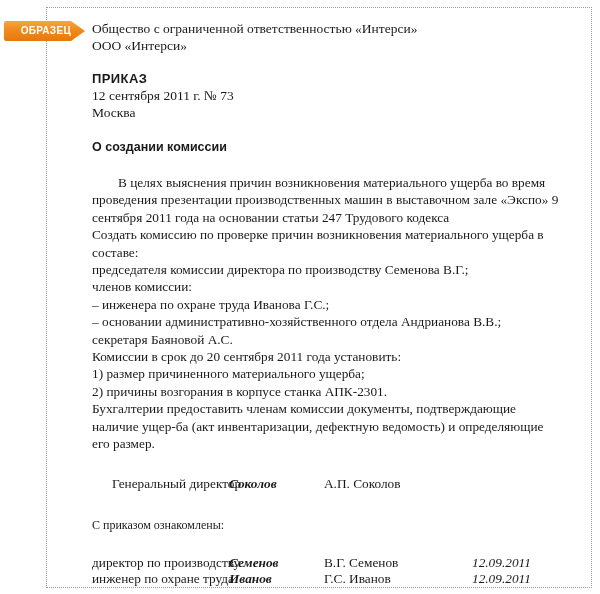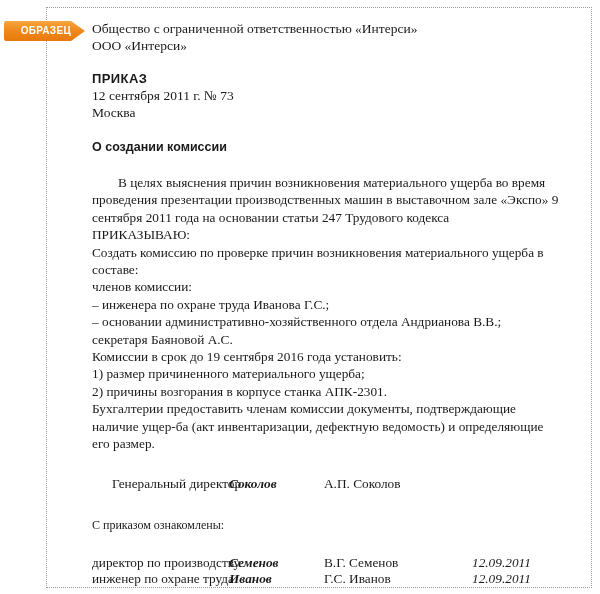--- a/index.html
+++ b/index.html
@@ -167,27 +167,27 @@
   <div class="org-line">ООО «Интерси»</div>
 
   <div class="doc-kind">ПРИКАЗ</div>
   <div class="doc-date"><span>12 сентября 2011 г. </span><span>№</span><span> 73</span></div>
   <div class="doc-city">Москва</div>
 
   <div class="doc-subject">О создании комиссии</div>
 
   <div class="body-block">
     <p class="p-indent">В целях выяснения причин возникновения материального ущерба во время проведения презентации производственных машин в выставочном зале «Экспо» 9 сентября 2011 года на основании статьи 247 Трудового кодекса</p>
-    <p>ПРИКАЗЫВАЮ:</p>
     <p>Создать комиссию по проверке причин возникновения материального ущерба в составе:</p>
+    <p>председателя комиссии директора по производству Семенова В.Г.;</p>
     <p>членов комиссии:</p>
     <p>– инженера по охране труда Иванова Г.С.;</p>
     <p>– основании административно-хозяйственного отдела Андрианова В.В.;</p>
     <p>секретаря Баяновой А.С.</p>
-    <p>Комиссии в срок до 19 сентября 2016 года установить:</p>
+    <p>Комиссии в срок до 20 сентября 2011 года установить:</p>
     <p>1) размер причиненного материального ущерба;</p>
     <p>2) причины возгорания в корпусе станка АПК-2301.</p>
     <p>Бухгалтерии предоставить членам комиссии документы, подтверждающие наличие ущер-ба (акт инвентаризации, дефектную ведомость) и определяющие его размер.</p>
   </div>
 
   <div class="sign-row">
     <span class="sign-role">Генеральный директор</span>
     <span class="sign-mark">Соколов</span>
     <span class="sign-name">А.П. Соколов</span>
   </div>

